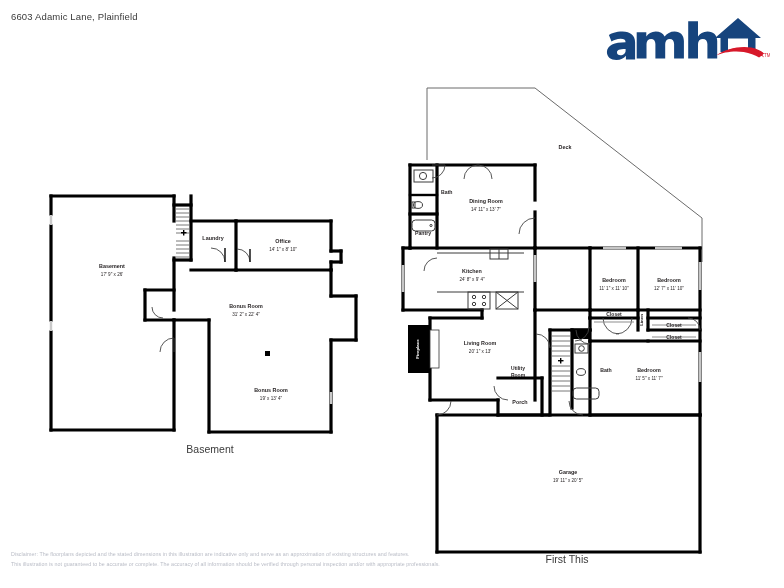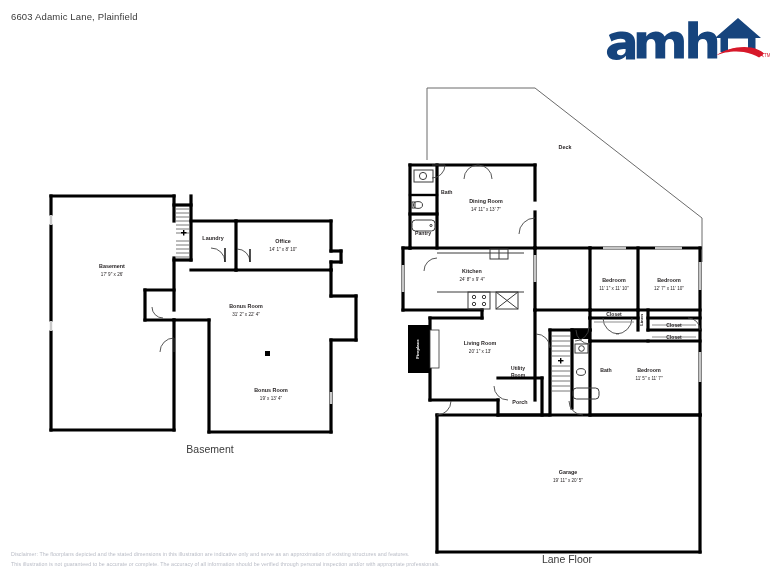--- a/index.html
+++ b/index.html
@@ -362,20 +362,20 @@
         <text x="259" y="380" font-size="4.6">11' 5" x 11' 7"</text>
 
         <text x="130" y="404" font-size="5.4" font-weight="bold">Porch</text>
 
         <text x="178" y="474" font-size="5.4" font-weight="bold">Garage</text>
         <text x="178" y="482" font-size="4.6">19' 11" x 20' 5"</text>
       </g>
     </svg>
   </div>
 
-  <div class="floorlabel" style="left:497px;top:553px;width:140px;">Lane Floor</div>
+  <div class="floorlabel" style="left:497px;top:553px;width:140px;">First This</div>
 
   <div id="disclaimer">
     <div>Disclaimer: The floorplans depicted and the stated dimensions in this illustration are indicative only and serve as an approximation of existing structures and features.</div>
     <div>This illustration is not guaranteed to be accurate or complete. The accuracy of all information should be verified through personal inspection and/or with appropriate professionals.</div>
   </div>
 
 </div>
 
 </body></html>

